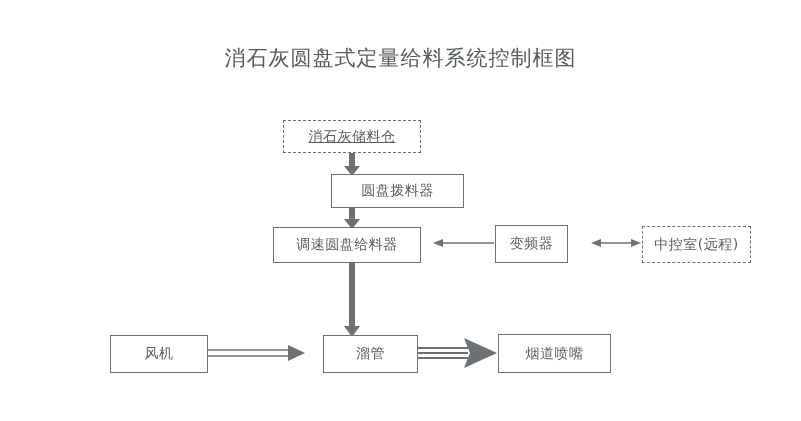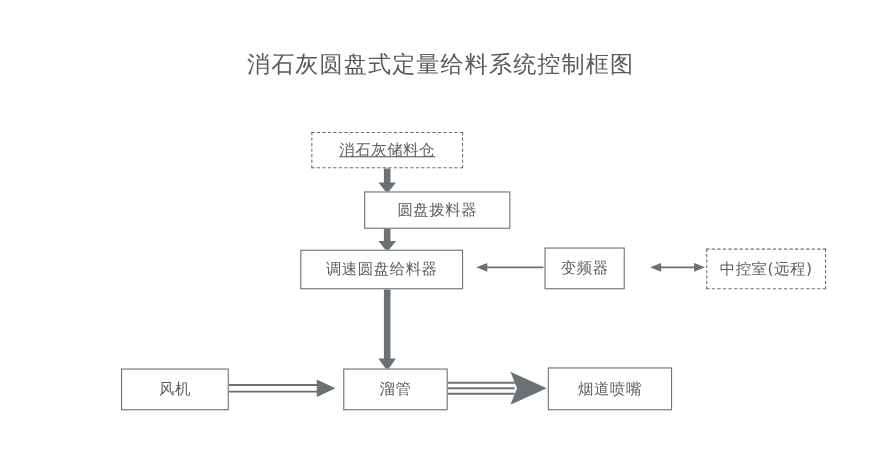--- a/index.html
+++ b/index.html
@@ -122,21 +122,21 @@
   </div>
 
   <div class="node dashed" style="left:642px; top:226px; width:109px; height:37px;">
     <span>中控室(远程)</span>
   </div>
 
   <div class="node solid" style="left:110px; top:335px; width:98px; height:38px;">
     <span>风机</span>
   </div>
 
-  <div class="node solid" style="left:312px; top:335px; width:95px; height:38px;">
+  <div class="node solid" style="left:323px; top:335px; width:95px; height:38px;">
     <span>溜管</span>
   </div>
 
   <div class="node solid" style="left:498px; top:334px; width:113px; height:39px;">
     <span>烟道喷嘴</span>
   </div>
 
 </div>
 
 </body></html>

